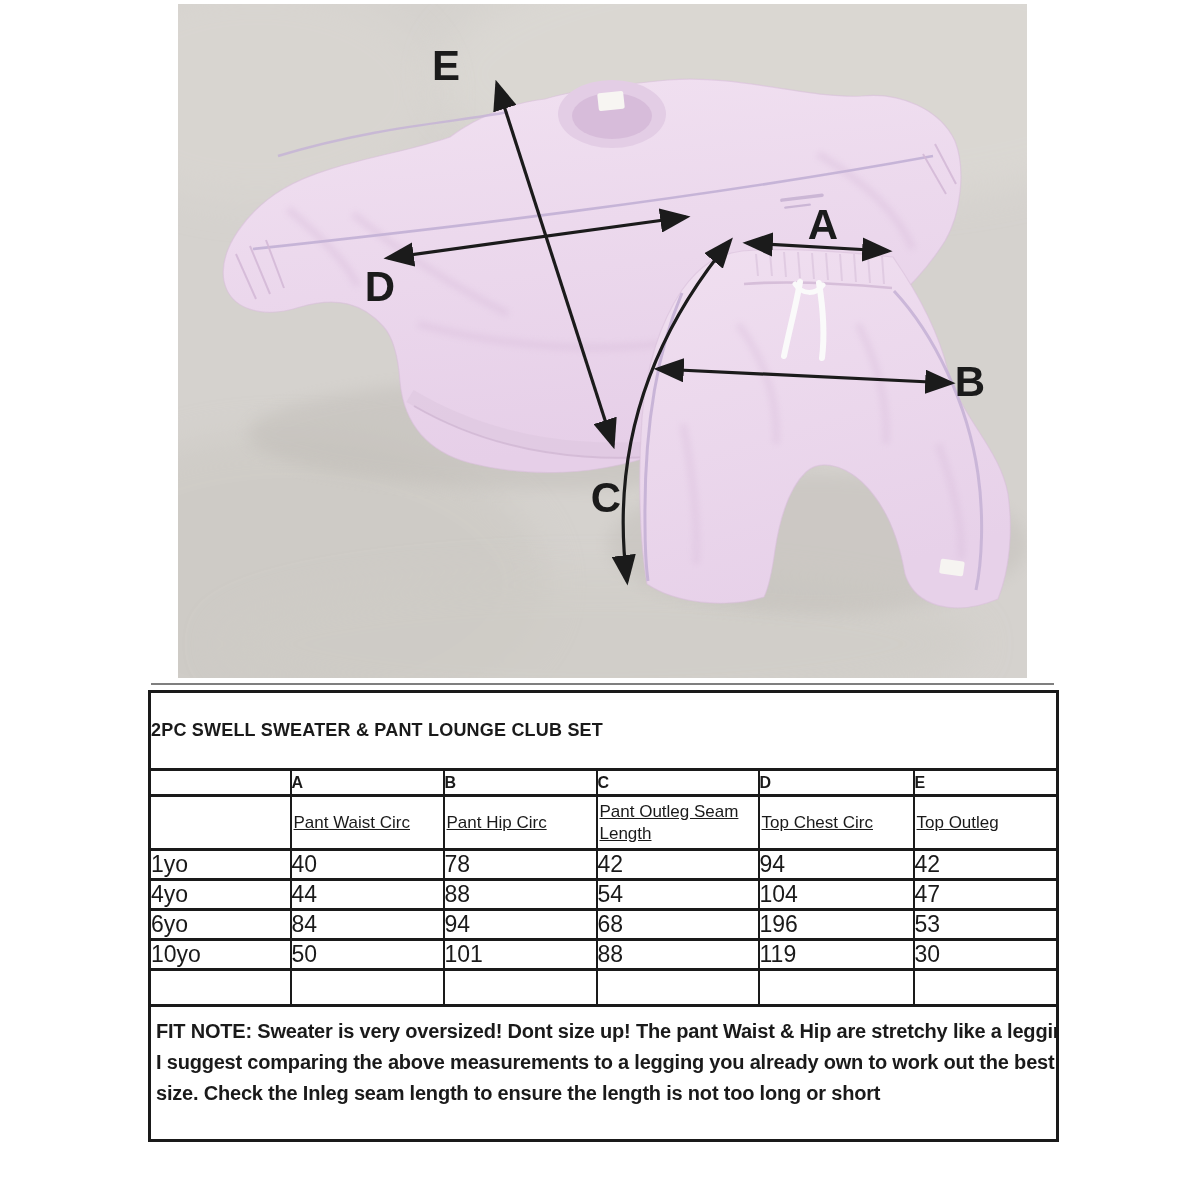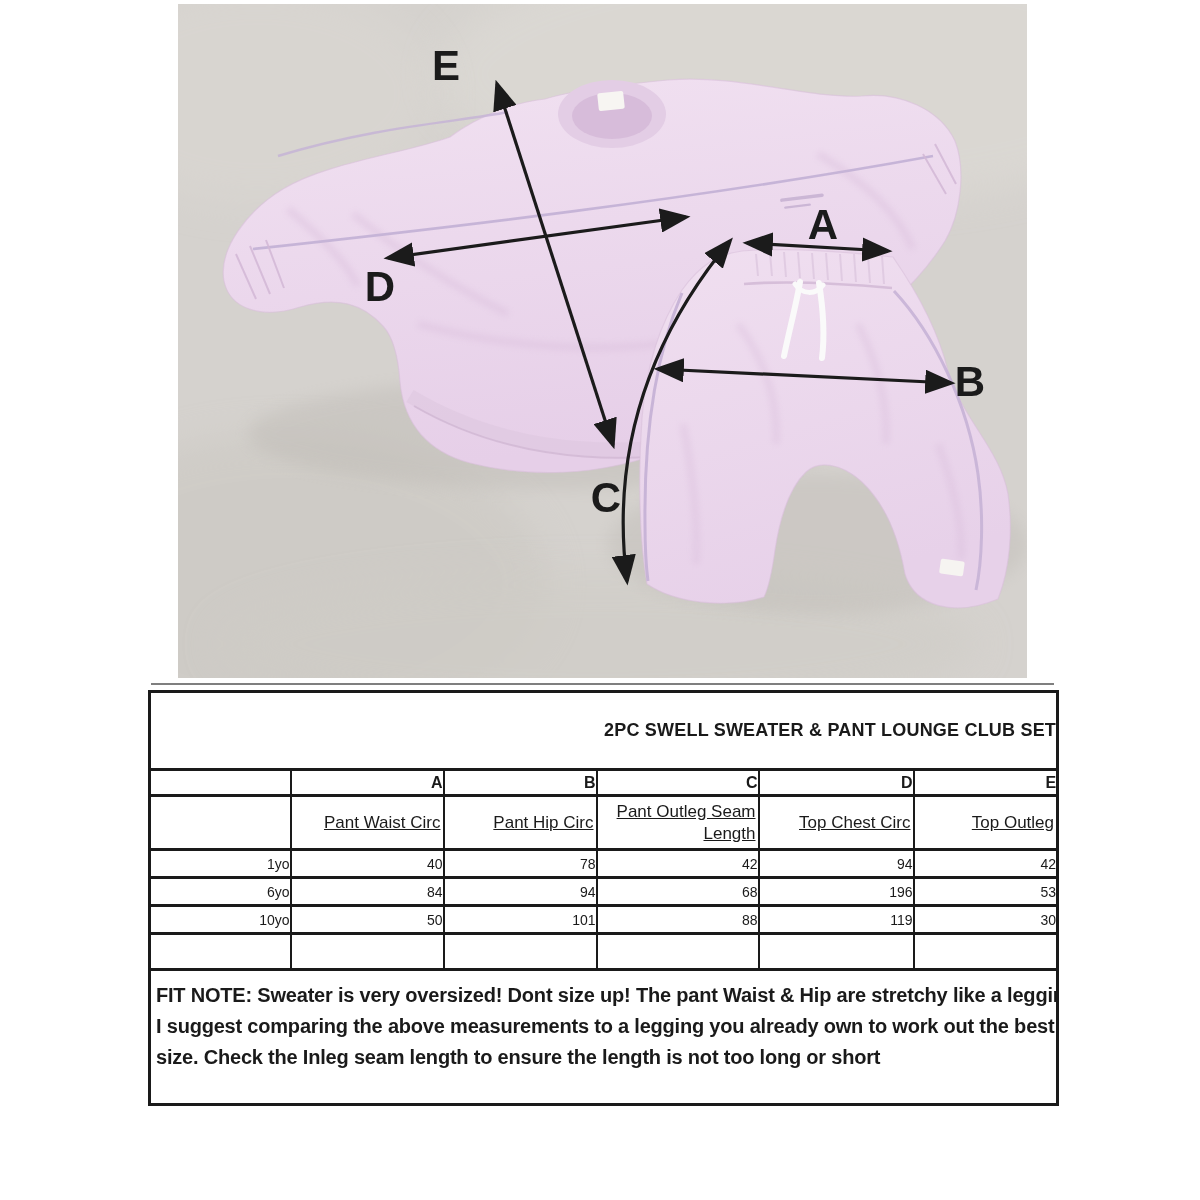--- a/index.html
+++ b/index.html
@@ -22,31 +22,31 @@
     border-collapse: collapse;
     background: #ffffff;
     color: #1a1a1a;
     border: 3px solid #1a1a1a;
   }
   table.size-table td {
     border-left: 2px solid #1a1a1a;
     border-right: 2px solid #1a1a1a;
     border-top: 3px solid #1a1a1a;
     border-bottom: 3px solid #1a1a1a;
-    text-align: right; vertical-align: middle;
+    text-align: left; vertical-align: middle;
     padding: 0; overflow: hidden;
   }
   tr.row-title    { height: 78px; }
   tr.row-title td { font-size: 18px; font-weight: 700; letter-spacing: .2px; }
   tr.row-letters  { height: 26px; }
   tr.row-letters td { font-size: 16px; font-weight: 700; }
   tr.row-labels   { height: 54px; text-decoration: underline; }
   tr.row-labels td { font-size: 17px; font-weight: 500; line-height: 1.28; padding: 0 2px; }
   tr.row-data     { height: 28px; }
-  tr.row-data td  { font-size: 14px; font-weight: 400; }
+  tr.row-data td  { font-size: 23px; font-weight: 400; }
   tr.row-data td.cell-size { font-weight: 500; }
   tr.row-blank    { height: 36px; }
   tr.row-note td  {
     text-align: left; vertical-align: top;
     padding: 9px 4px 30px 5px;
     font-size: 20px; font-weight: 600; letter-spacing: -0.2px;
   }
   .note-line { line-height: 31px; white-space: nowrap; }
 </style>
 </head>
@@ -240,20 +240,28 @@
 
       <tr class="row-data">
         <td class="cell-size">1yo</td>
         <td>40</td>
         <td>78</td>
         <td>42</td>
         <td>94</td>
         <td>42</td>
       </tr>
       <tr class="row-data">
+        <td class="cell-size">4yo</td>
+        <td>44</td>
+        <td>88</td>
+        <td>54</td>
+        <td>104</td>
+        <td>47</td>
+      </tr>
+      <tr class="row-data">
         <td class="cell-size">6yo</td>
         <td>84</td>
         <td>94</td>
         <td>68</td>
         <td>196</td>
         <td>53</td>
       </tr>
       <tr class="row-data">
         <td class="cell-size">10yo</td>
         <td>50</td>

